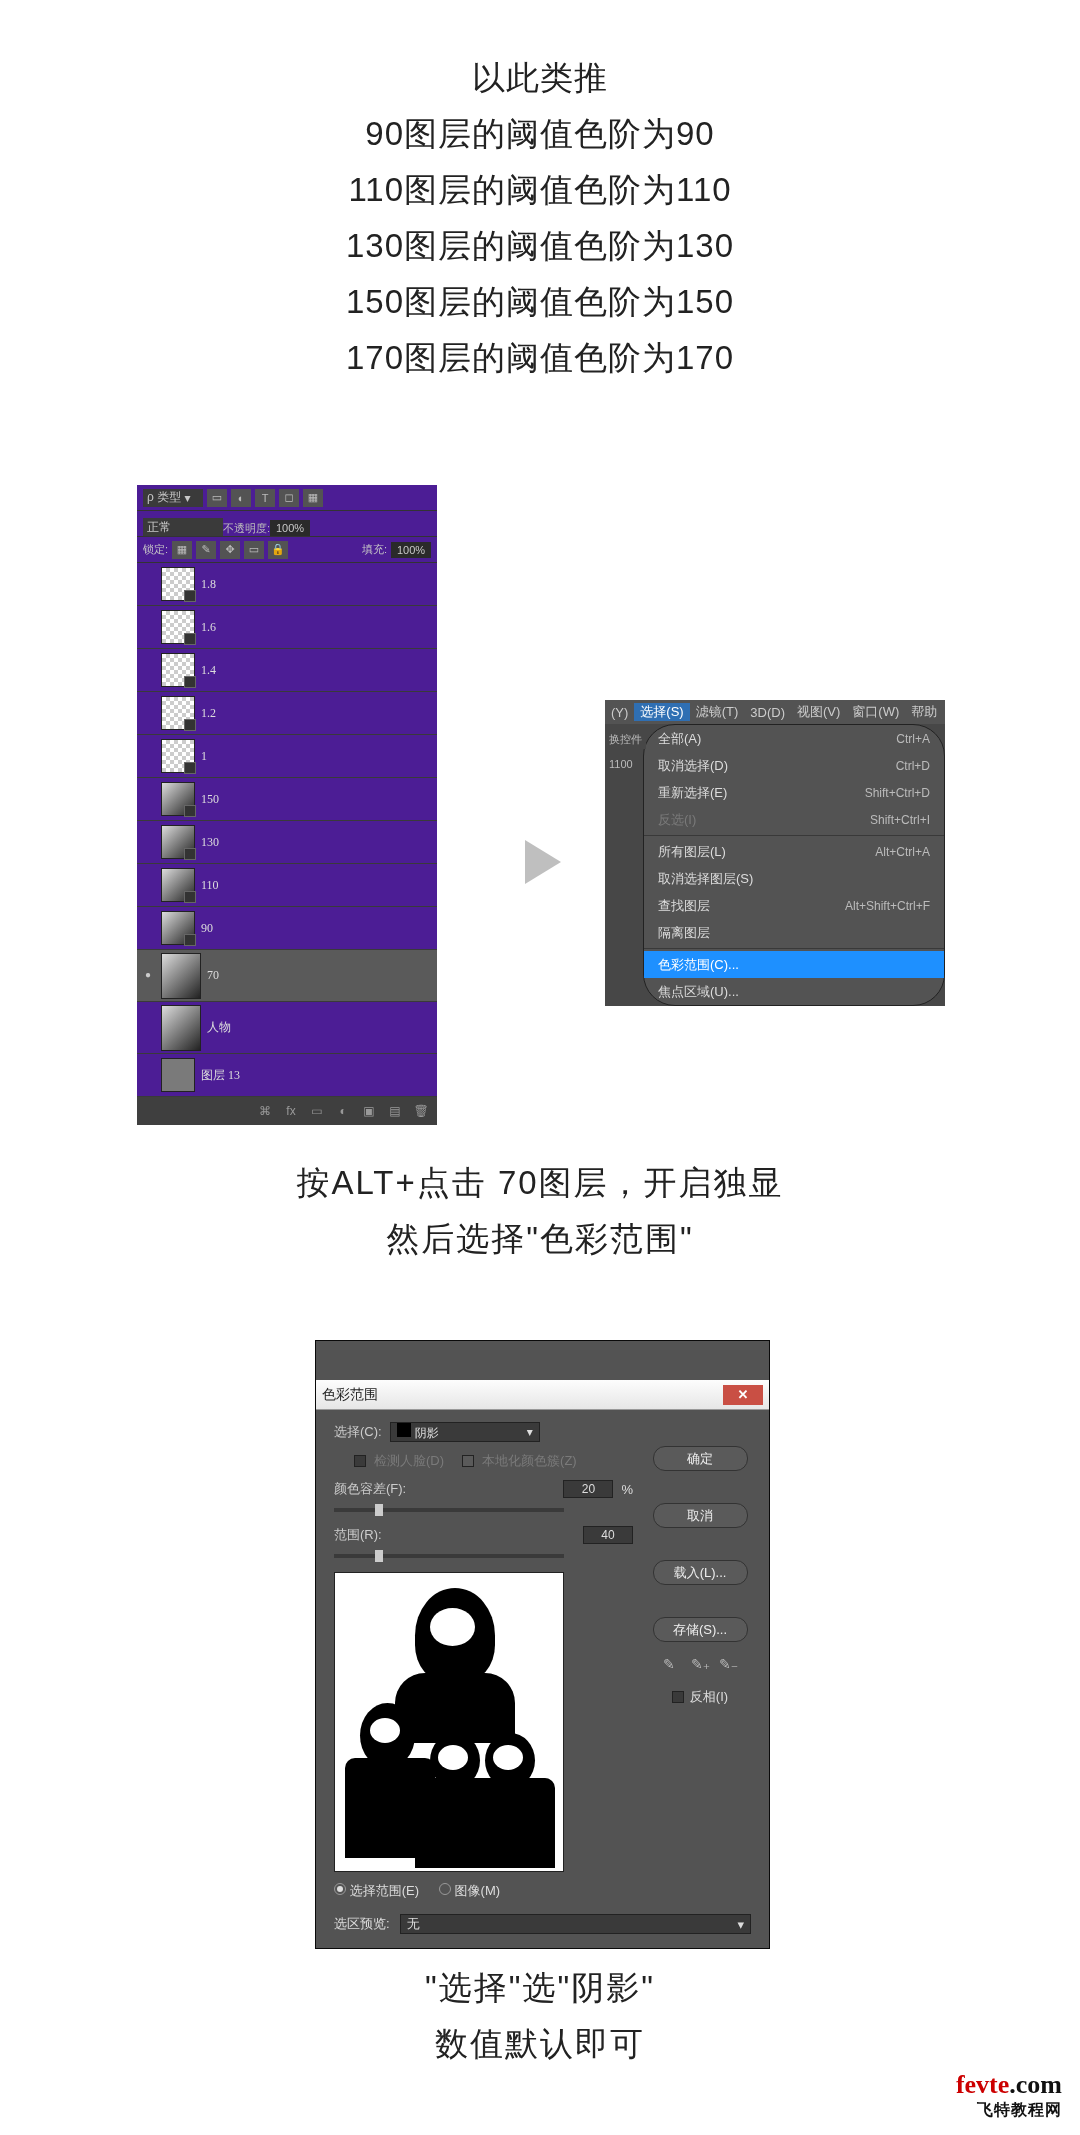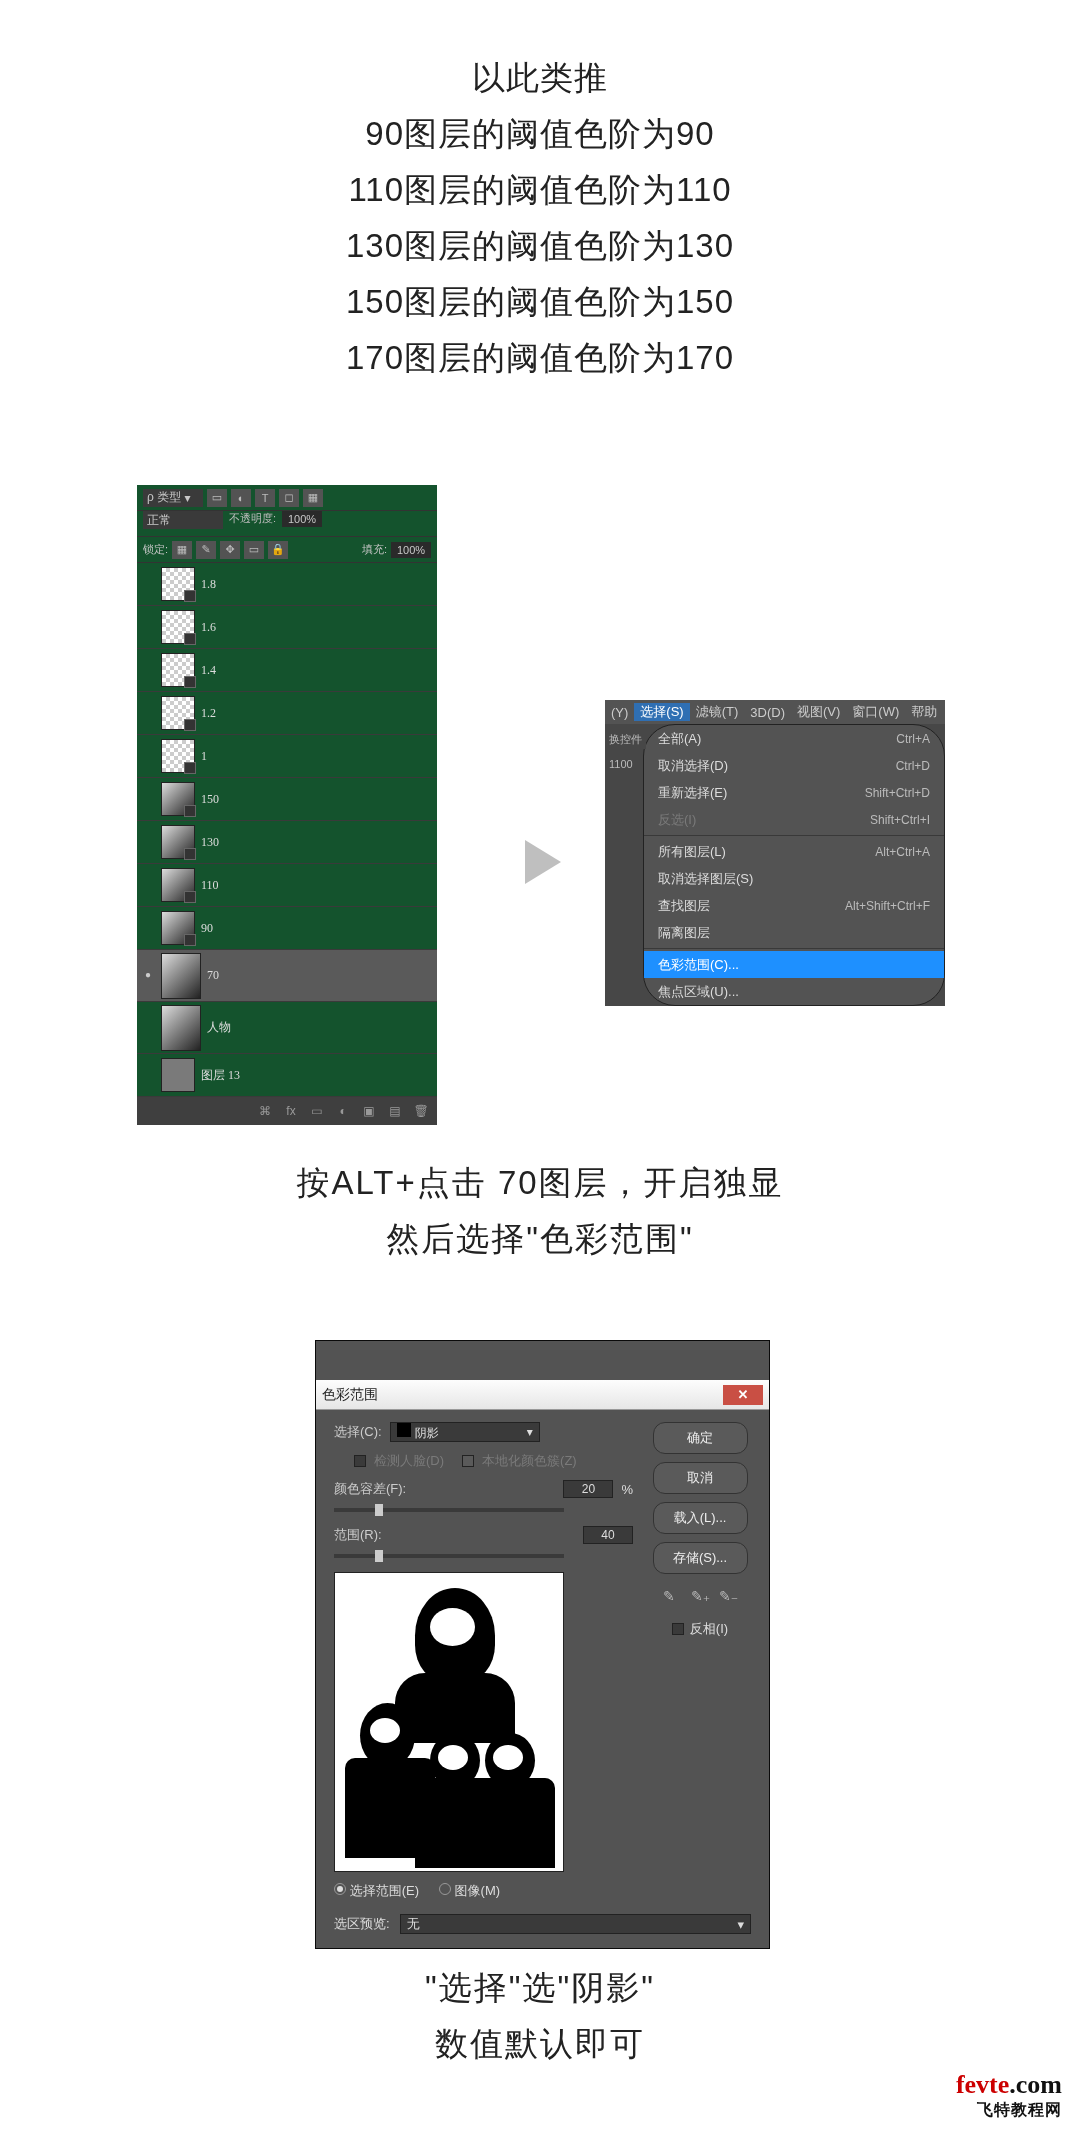--- a/index.html
+++ b/index.html
@@ -3,25 +3,25 @@
 <meta charset="utf-8">
 <style>
   * { box-sizing: border-box; margin: 0; padding: 0; }
   body { width: 1080px; height: 2135px; background: #fff; font-family: "Microsoft YaHei", "SimHei", sans-serif; position: relative; }
 
   
   .intro { position: absolute; top: 50px; left: 0; width: 1080px; text-align: center; }
   .intro p { font-size: 33px; color: #222; line-height: 56px; letter-spacing: 1px; }
 
   
-  .layers-panel { position: absolute; top: 485px; left: 137px; width: 300px; background: #14532d; color: #c8c8c8; font-size: 13px; }
+  .layers-panel { position: absolute; top: 485px; left: 137px; width: 300px; background: #4c1d95; color: #c8c8c8; font-size: 13px; }
   .lp-row1 { height: 26px; display: flex; align-items: center; padding: 0 6px; gap: 4px; border-bottom: 1px solid #333; }
   .lp-search { width: 60px; height: 18px; background: #3a3a3a; display:flex;align-items:center;padding:0 4px;font-size:12px;}
   .lp-ico { width: 20px; height: 18px; background: #535353; display:inline-flex;align-items:center;justify-content:center;font-size:11px;color:#bbb;}
-  .lp-row2 { height: 26px; display: flex; align-items: flex-start; padding: 0 6px; gap: 6px; border-bottom:1px solid #333;}
+  .lp-row2 { height: 26px; display: flex; align-items: flex-end; padding: 0 6px; border-bottom:1px solid #333;}
   .lp-blend { width: 80px; height: 18px; background: #3a3a3a; font-size:12px; display:flex;align-items:center;padding:0 4px;}
   .lp-opacity { font-size: 11px; color:#bbb;}
   .lp-pct { width: 40px; height: 16px; background:#2a2a2a; display:inline-flex;align-items:center;justify-content:center;font-size:11px;}
   .lp-row3 { height: 26px; display: flex; align-items: center; padding: 0 6px; gap: 4px; font-size:11px;border-bottom:1px solid #333;}
   .lp-layers { }
   .lp-layer { height: 43px; display: flex; align-items: center; border-bottom: 1px solid #3a3a3a; padding: 0 4px; gap: 6px; font-family: Liberation Serif, serif;}
   .lp-eye { width: 14px; height: 14px; }
   .lp-eye.on::before { content:"●"; color:#ccc; font-size:10px; display:block; text-align:center;}
   .lp-thumb { width: 34px; height: 34px; background: #888; border:1px solid #222; position:relative;}
   .lp-thumb.trans { background: repeating-conic-gradient(#ccc 0 25%, #fff 0 50%) 0 0/8px 8px; }
@@ -70,21 +70,21 @@
   .dlg-disabled { color:#7a7a7a;padding-left:20px;}
   .dlg-num { width:50px;height:18px;background:#3a3a3a;border:1px solid #222;text-align:center;font-size:12px;color:#ddd;display:inline-flex;align-items:center;justify-content:center;}
   .dlg-slider { width:230px; height:4px; background:#3a3a3a; position:relative; margin:4px 0 14px 0;}
   .dlg-slider-thumb { position:absolute; top:-4px; width:8px;height:12px; background:#ccc;}
   .dlg-preview { width:230px; height:300px; background:#fff; border:1px solid #222; margin:4px 0 10px 0; position:relative; overflow:hidden;}
   .dlg-radio { display:flex; gap:20px; font-size:13px; align-items:center;}
   .dlg-radio-dot { width:12px;height:12px;border-radius:50%;border:1px solid #999;display:inline-block;position:relative;}
   .dlg-radio-dot.on::after{content:"";position:absolute;top:2px;left:2px;width:6px;height:6px;border-radius:50%;background:#ddd;}
   .dlg-bottom { padding: 0 18px 14px 18px; display:flex; align-items:center; gap:10px;}
   .dlg-select2 { flex:1; height:20px; background:#3a3a3a; border:1px solid #222; display:flex;align-items:center;padding:0 6px;justify-content:space-between;}
-  .dlg-btn { width:95px; height:32px; border-radius:12px; background:#5a5a5a; border:1px solid #333; display:flex;align-items:center;justify-content:center; font-size:13px; color:#eee;}
+  .dlg-btn { width:95px; height:25px; border-radius:12px; background:#5a5a5a; border:1px solid #333; display:flex;align-items:center;justify-content:center; font-size:13px; color:#eee;margin-top:24px;}
   .dlg-eyedrops { display:flex; gap:10px; margin-top:6px;}
   .dlg-eye { width:18px;height:18px; color:#bbb; font-size:14px;}
 
   
   .sil { position:absolute; background:#000;}
 
   
   .bot-caption { position:absolute; top:1960px; left:0; width:1080px; text-align:center;}
   .bot-caption p { font-size:33px; color:#222; line-height:56px; letter-spacing:2px;}
 

